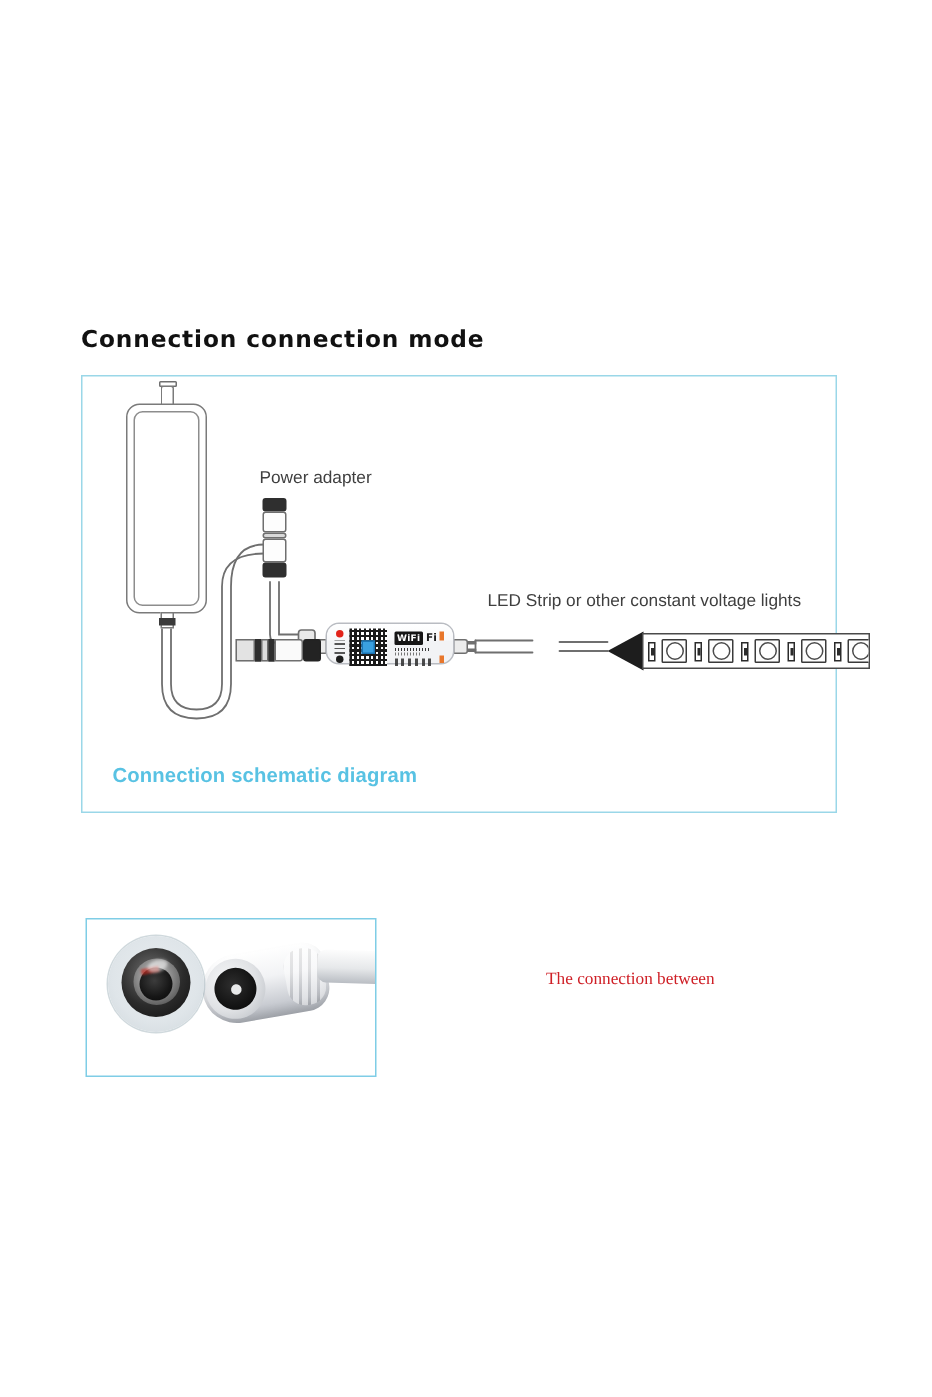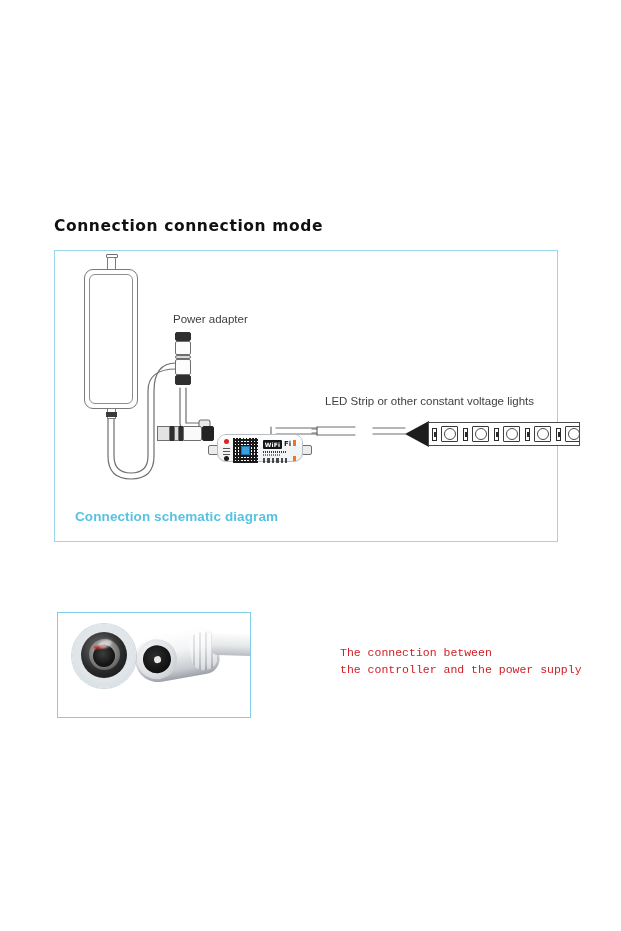--- a/index.html
+++ b/index.html
@@ -87,21 +87,21 @@
     border:1.1px solid #6f6f6f; background:#fdfdfd; border-radius:2px;
   }
   #dc-inline-connector .s1{ top:0; height:9px; background:#2f2f2f; border-color:#2f2f2f;}
   #dc-inline-connector .s2{ top:9px;  height:14px; }
   #dc-inline-connector .s3{ top:23px; height:4px; background:#d9d9d9;}
   #dc-inline-connector .s4{ top:27px; height:16px; }
   #dc-inline-connector .s5{ top:43px; height:10px; background:#2f2f2f; border-color:#2f2f2f;}
 
   
   #controller-device{
-    position:absolute; left:162px; top:183px; width:86px; height:28px;
+    position:absolute; left:162px; top:164px; width:86px; height:28px;
   }
   #controller-device .body{
     position:absolute; inset:0; background:#f2f3f5;
     border:1.1px solid #b9bcc2; border-radius:9px; box-sizing:border-box;
     overflow:hidden;
   }
   #controller-device .body:after{
     content:""; position:absolute; left:0; right:0; top:0; height:42%;
     background:linear-gradient(180deg,#ffffff 0%, #f7f8fa 100%);
   }
@@ -292,23 +292,23 @@
     border-radius:50%; background:rgba(255,255,255,.55); filter:blur(1px);
     transform:rotate(-18deg);
   }
   #jack-closeup-inset .red-glint{
     position:absolute; left:22px; top:21px; width:12px; height:4px;
     background:rgba(196,40,30,.65); filter:blur(.6px); transform:rotate(-12deg);
   }
 
   
   #connection-note{
-    position:absolute; left:340px; top:645px;
+    position:absolute; left:364px; top:645px;
     color:#cf2027; font-size:11.5px; line-height:16.5px;
-    font-family:Liberation Mono, monospace;
+    font-family:Liberation Serif, serif;
   }
   #connection-note div{ white-space:nowrap; }
 </style>
 </head>
 <body>
 
 <div class="page">
 
   <div id="page-title">Connection connection mode</div>
 
@@ -429,16 +429,15 @@
       <div class="tip-body"></div>
       <div class="tip-ring"></div>
       <div class="tip-core"></div>
       <div class="red-glint"></div>
       <div class="glint"></div>
     </div>
   </div>
 
   <div id="connection-note">
     <div>The connection between</div>
-    <div>the controller and the power supply</div>
   </div>
 
 </div>
 
 </body></html>

